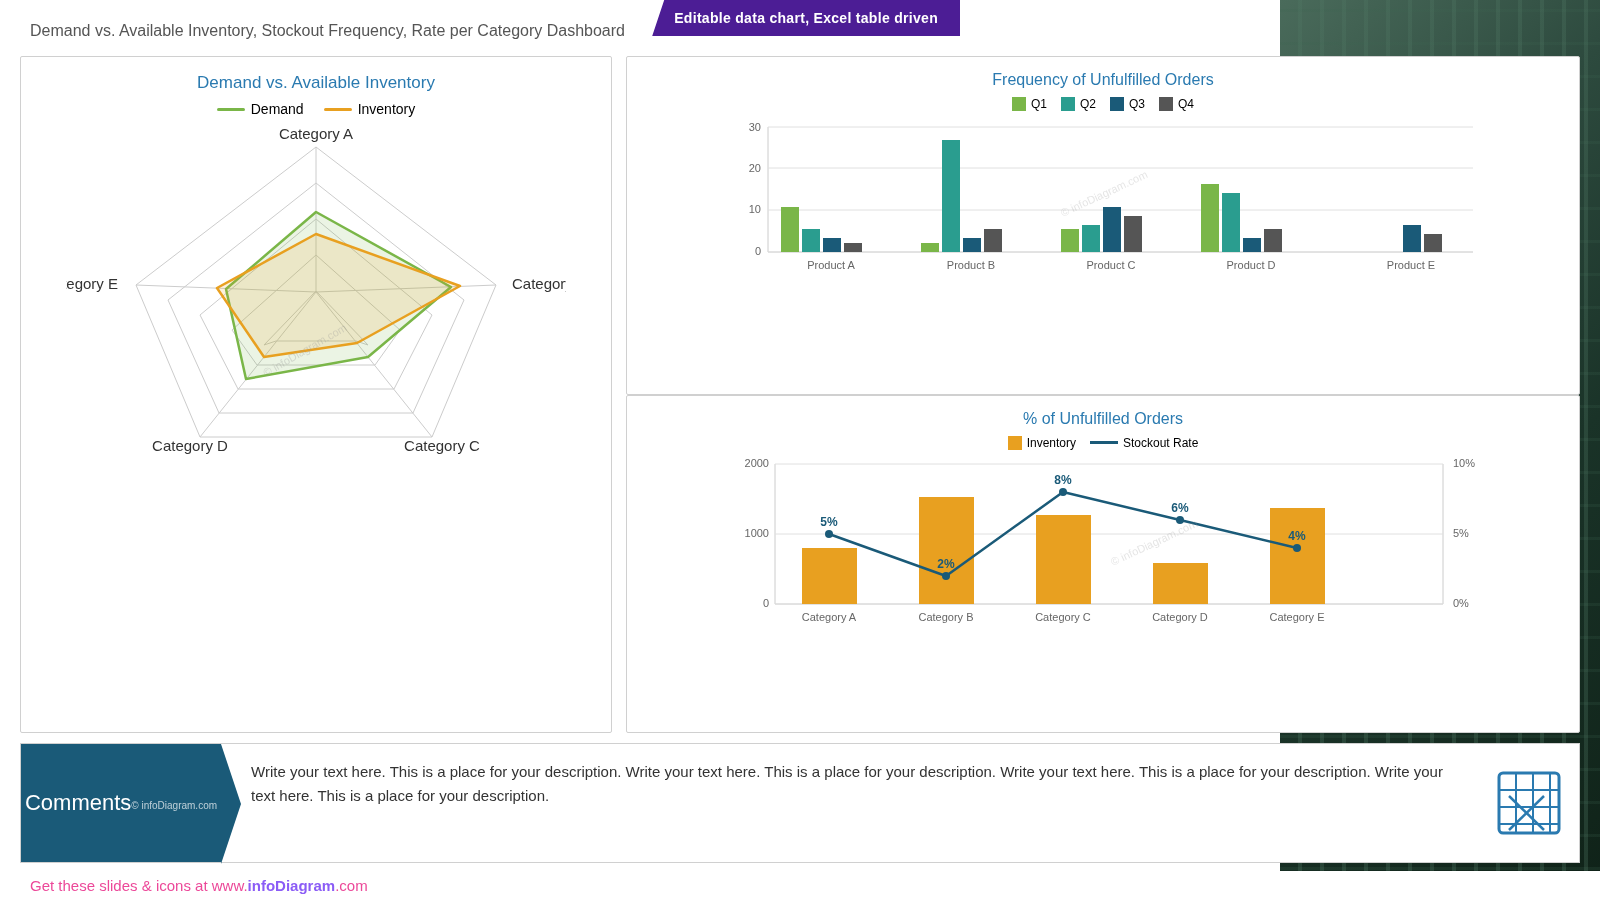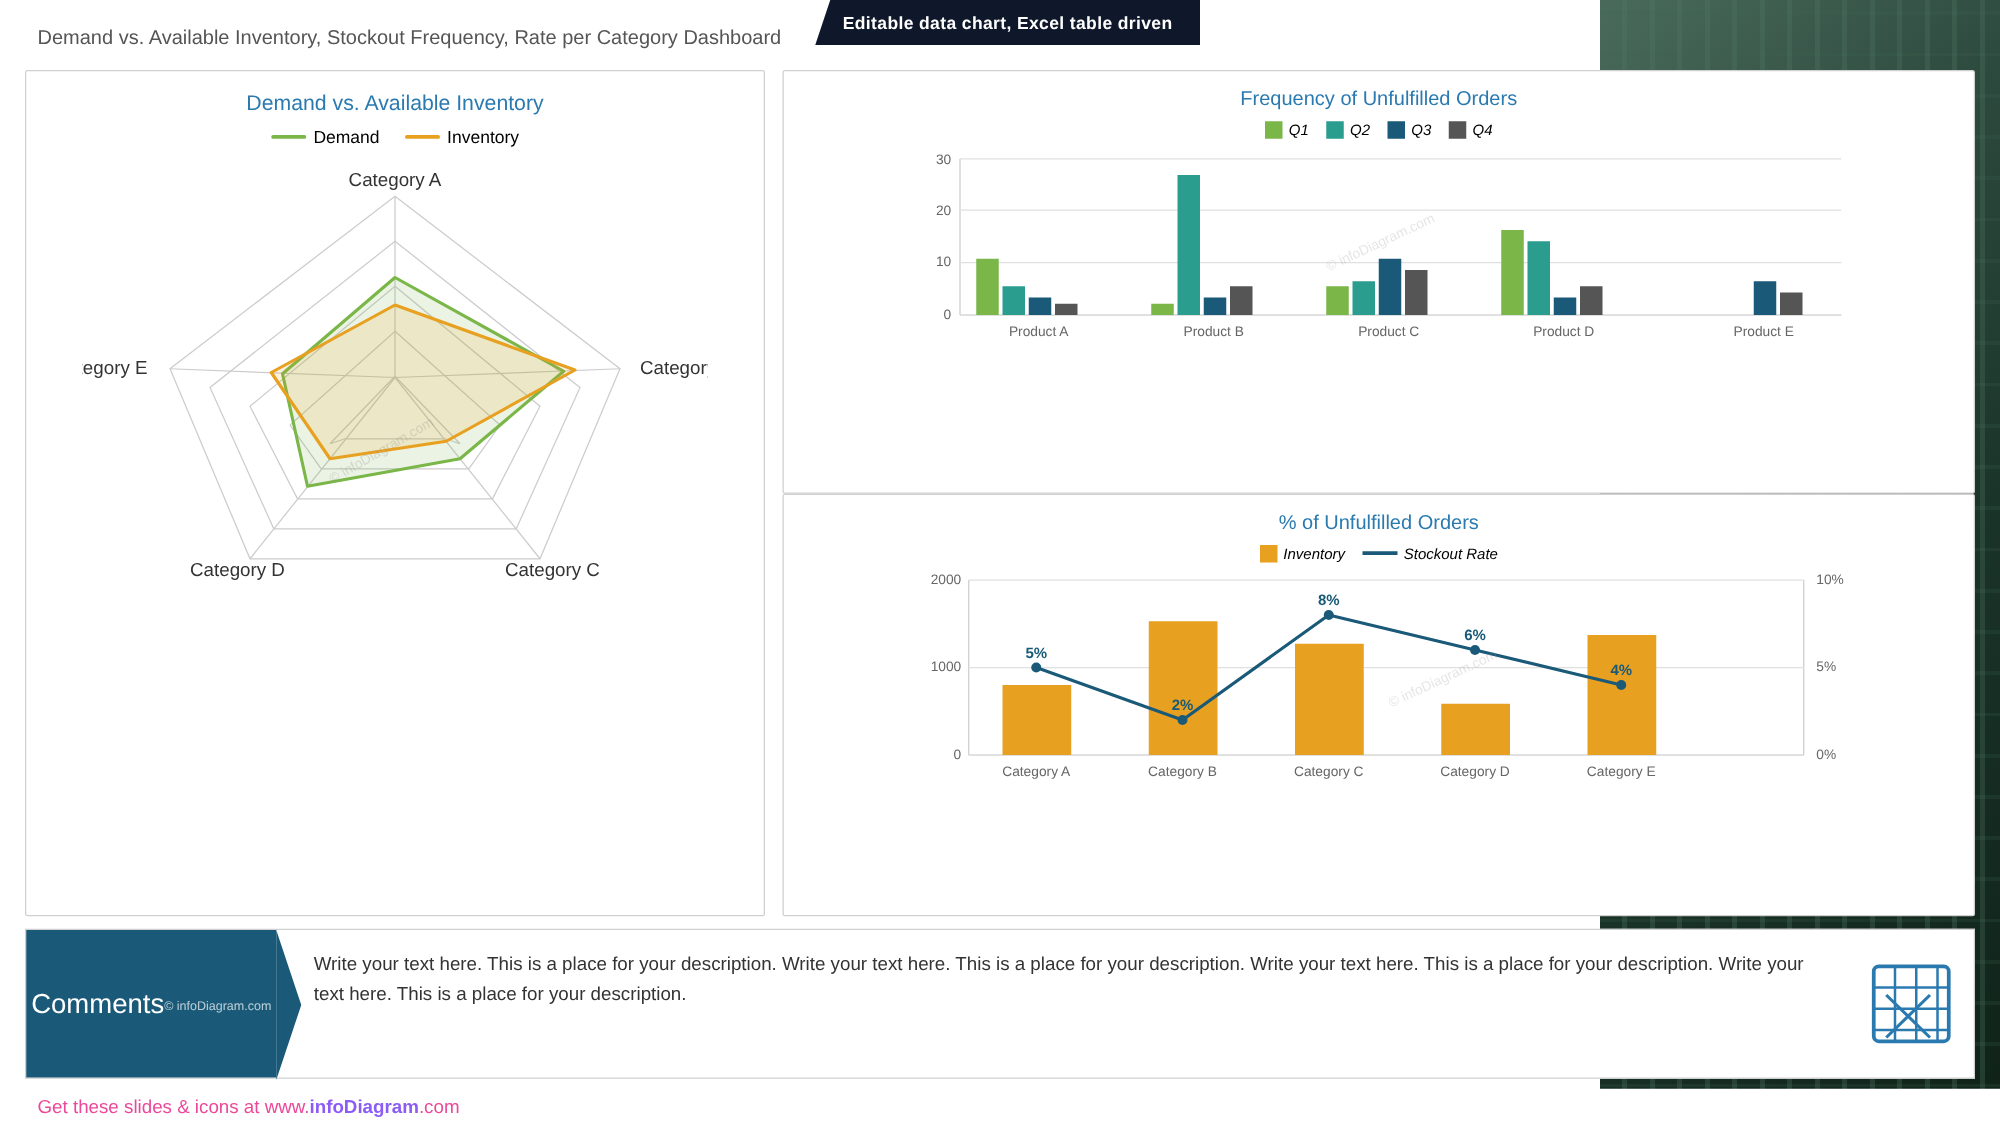--- a/index.html
+++ b/index.html
@@ -67,21 +67,21 @@
     .header-subtitle {
       font-size: 16px;
       color: #555;
       margin-top: 4px;
     }
 
     .badge {
       position: absolute;
       top: 0;
       right: 320px;
-      background: #0f172a;
+      background: #4c1d95;
       color: white;
       font-size: 14px;
       font-weight: 600;
       padding: 10px 22px;
       clip-path: polygon(12px 0%, 100% 0%, 100% 100%, 0% 100%);
       letter-spacing: 0.3px;
     }
 
     
     .content-area {
@@ -110,21 +110,20 @@
       font-size: 17px;
       color: #2a7ab0;
       font-weight: 500;
       text-align: center;
       margin-bottom: 8px;
     }
 
     .legend {
       display: flex;
       gap: 20px;
-      margin-bottom: 10px;
     }
     .legend-item {
       display: flex;
       align-items: center;
       gap: 6px;
       font-size: 14px;
     }
     .legend-line {
       width: 28px;
       height: 3px;
@@ -166,21 +165,20 @@
       display: flex;
       justify-content: center;
       gap: 14px;
       margin-bottom: 6px;
     }
     .bar-legend-item {
       display: flex;
       align-items: center;
       gap: 5px;
       font-size: 12px;
-      font-style: italic;
     }
     .bar-legend-box {
       width: 14px;
       height: 14px;
     }
 
     
     .comments-section {
       position: relative;
       z-index: 1;

